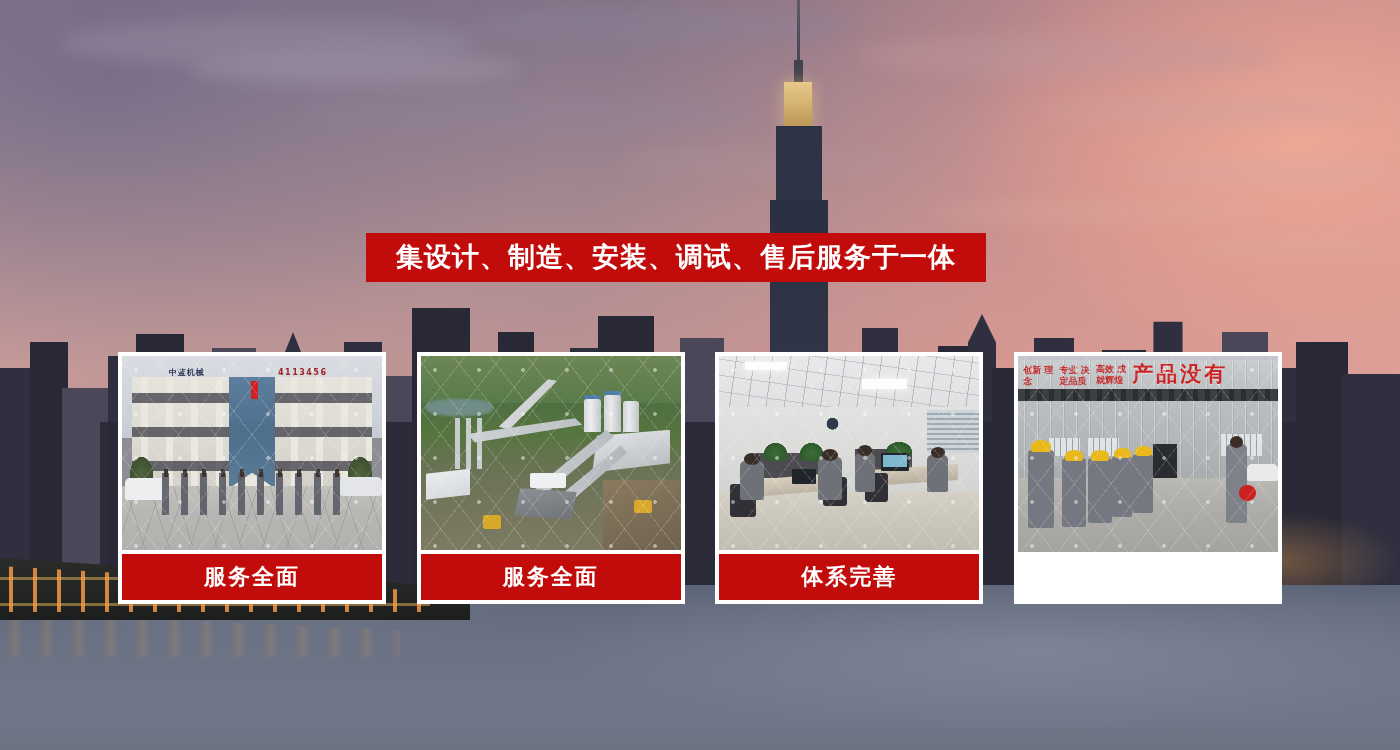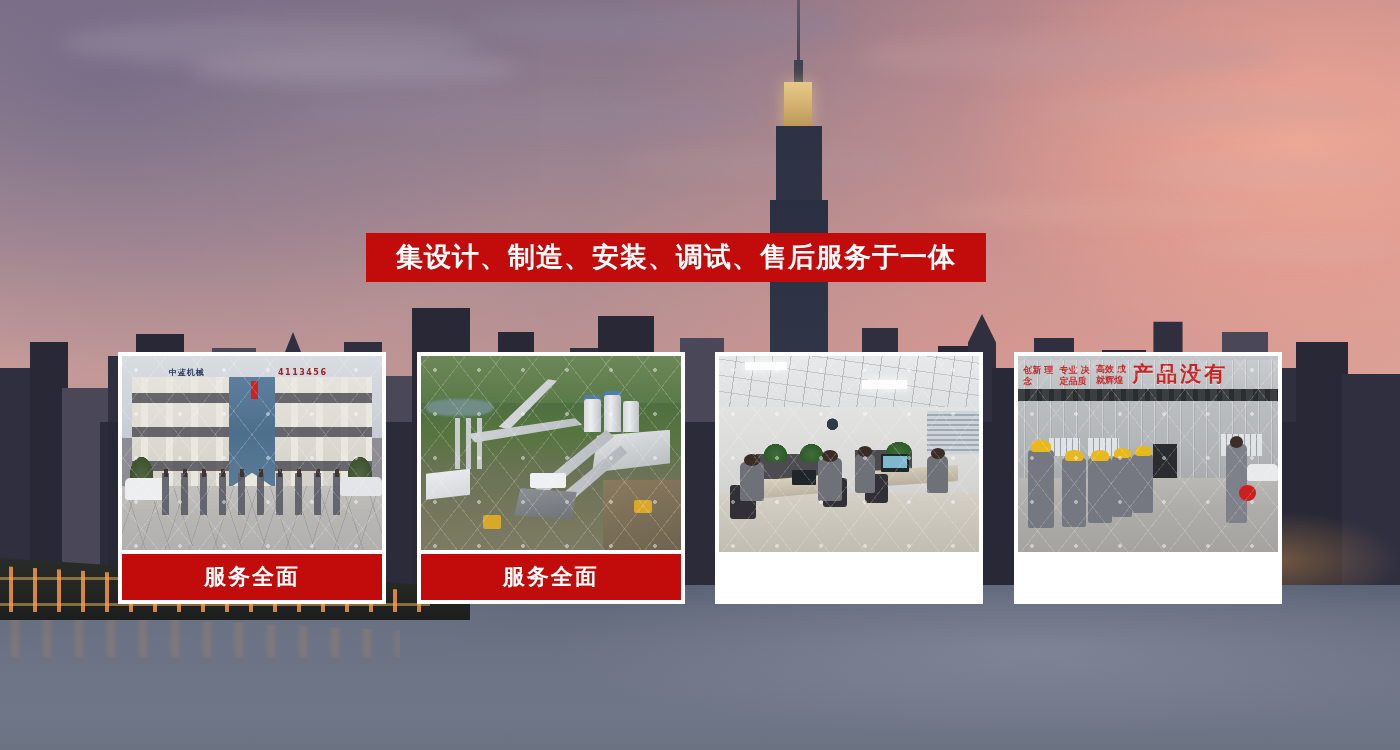--- a/index.html
+++ b/index.html
@@ -613,20 +613,21 @@
         <div class="p3-h" style="left:9.5%;top:50%; width:6%;  height:6%;"></div>
         <div class="p3-p" style="left:38%; top:52%; width:9%;  height:22%;"></div>
         <div class="p3-h" style="left:39.5%;top:48%;width:6%;  height:6%;"></div>
         <div class="p3-p" style="left:52%; top:50%; width:8%;  height:20%;"></div>
         <div class="p3-h" style="left:53.3%;top:46%;width:5.5%;height:5.5%;"></div>
         <div class="p3-p" style="left:80%; top:51%; width:8%;  height:19%;"></div>
         <div class="p3-h" style="left:81.3%;top:47%;width:5.5%;height:5.5%;"></div>
         <div class="wm"></div>
         <div class="wm-dots"></div>
       </div>
+      <div class="card-caption">体系完善</div>
     </div>
 
     <div class="card">
       <div class="card-photo">
         <div class="p4-sky"></div>
         <div class="p4-fac"></div>
         <div class="p4-facribs"></div>
         <div class="p4-smalltext1">创新
 理念</div>
         <div class="p4-smalltext2">专业

